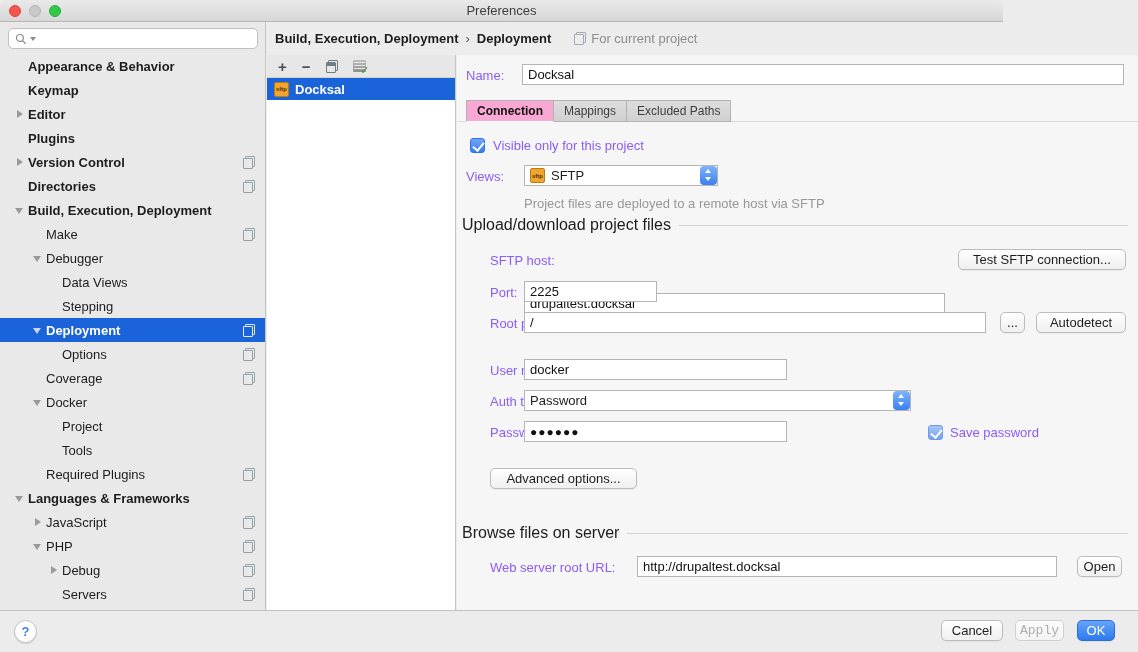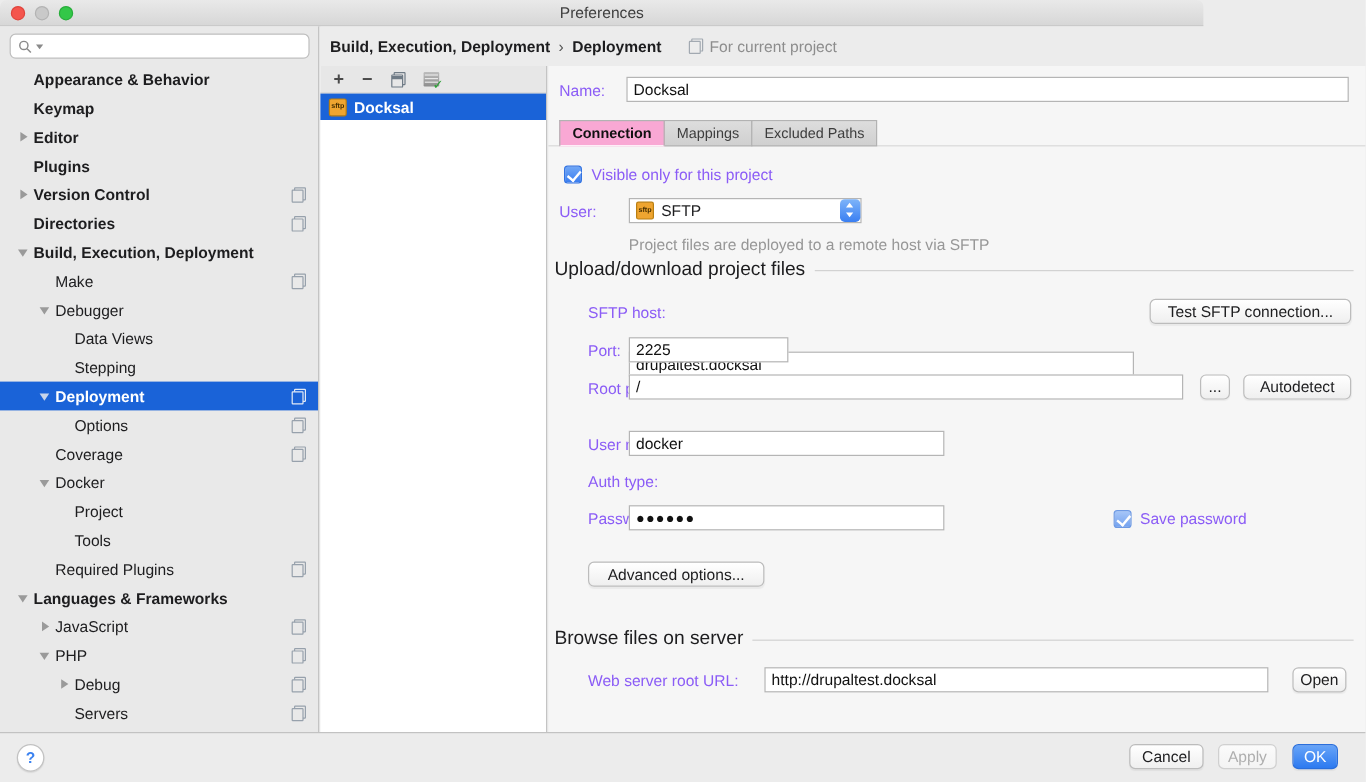--- a/index.html
+++ b/index.html
@@ -100,21 +100,21 @@
   .section { position:absolute; display:flex; align-items:center; gap:8px; font-size:16px; color:#1d1d1f; height:16px; }
   .section::after { content:""; flex:1; border-top:1px solid #d2d2d2; }
   .tabs { position:absolute; left:9px; top:45px; display:flex; z-index:2; }
   .tab { height:22px; padding:0 10px; display:flex; align-items:center; font-size:12px;
     border:1px solid #b2b2b2; background:linear-gradient(#dddddd,#d0d0d0); color:#3d3d3d; margin-right:-1px; }
   .tab.active { background:#f9a8d4; color:#111; border-bottom-color:#fff; z-index:3;font-weight:bold; }
   .tabline { position:absolute; left:0; right:0; top:66px; border-top:1px solid #d9d9d9; }
   .btn { position:absolute; height:21px; background:linear-gradient(#ffffff,#efefef);
     border:1px solid #bcbcbc; border-radius:5px; font:13px "Liberation Sans",sans-serif; color:#1d1d1f;
     display:flex; align-items:center; justify-content:center; box-shadow:0 1px 1px rgba(0,0,0,.05); cursor:default; }
-  .btn.disabled { color:#aeaeae; background:linear-gradient(#fbfbfb,#f3f3f3); border-color:#d0d0d0; box-shadow:none; }
+  .btn.disabled { color:#aeaeae; background:linear-gradient(#fbfbfb,#f3f3f3); border-color:#d0d0d0; box-shadow:none;font-family:Liberation Mono, monospace; }
   .btn.primary { background:linear-gradient(#67a4f8,#2d7af0); border-color:#2a6edb; color:#fff; }
 
   
   .bottombar { position:absolute; left:0; top:610px; width:1138px; height:42px;
     background:#ececec; border-top:1px solid #c2c2c2; }
   .helpbtn { position:absolute; left:14px; top:9px; width:23px; height:23px; border-radius:50%;
     background:#fff; border:1px solid #c2c2c2; color:#3b82f0; font-weight:bold; font-size:13px;
     text-align:center; line-height:21px; box-shadow:0 1px 1px rgba(0,0,0,.1); }
 </style>
 </head>
@@ -275,21 +275,21 @@
     <span class="tab">Mappings</span>
     <span class="tab">Excluded Paths</span>
   </div>
   <div class="tabline"></div>
 
   <div class="ra" style="left:13px;top:79px;gap:8px">
     <span class="cb"></span>
     <span class="flabel">Visible only for this project</span>
   </div>
 
-  <span class="flabel ra" style="left:9px;top:110px">User:</span>
+  <span class="flabel ra" style="left:9px;top:110px">Views:</span>
   <div class="combo" style="left:67px;top:110px;width:194px">
     <span class="sftpicon">sftp</span>
     <span>SFTP</span>
     <span class="spin"></span>
   </div>
 
   <span class="help ra" style="left:67px;top:137px">Project files are deployed to a remote host via SFTP</span>
 
   <div class="section" style="left:5px;top:162px;width:666px">
       <span>Upload/download project files</span>
@@ -304,20 +304,24 @@
 
   <span class="flabel ra" style="left:33px;top:257px">Root path:</span>
   <input class="fld" style="left: 67px; top: 257px; width: 462px;" value="/">
   <button class="btn" style="left:543px;top:257px;width:25px">...</button>
   <button class="btn" style="left:579px;top:257px;width:90px">Autodetect</button>
 
   <span class="flabel ra" style="left:33px;top:304px">User name:</span>
   <input class="fld" style="left: 67px; top: 304px; width: 263px;" value="docker">
 
   <span class="flabel ra" style="left:33px;top:335px">Auth type:</span>
+  <div class="combo" style="left:67px;top:335px;width:387px">
+    <span>Password</span>
+    <span class="spin"></span>
+  </div>
 
   <span class="flabel ra" style="left:33px;top:366px">Password:</span>
   <input class="fld pwd" style="left: 67px; top: 366px; width: 263px;" value="●●●●●●">
   <div class="ra" style="left:471px;top:366px;gap:7px">
     <span class="cb light"></span>
     <span class="flabel">Save password</span>
   </div>
 
   <button class="btn" style="left:33px;top:413px;width:147px">Advanced options...</button>
 

